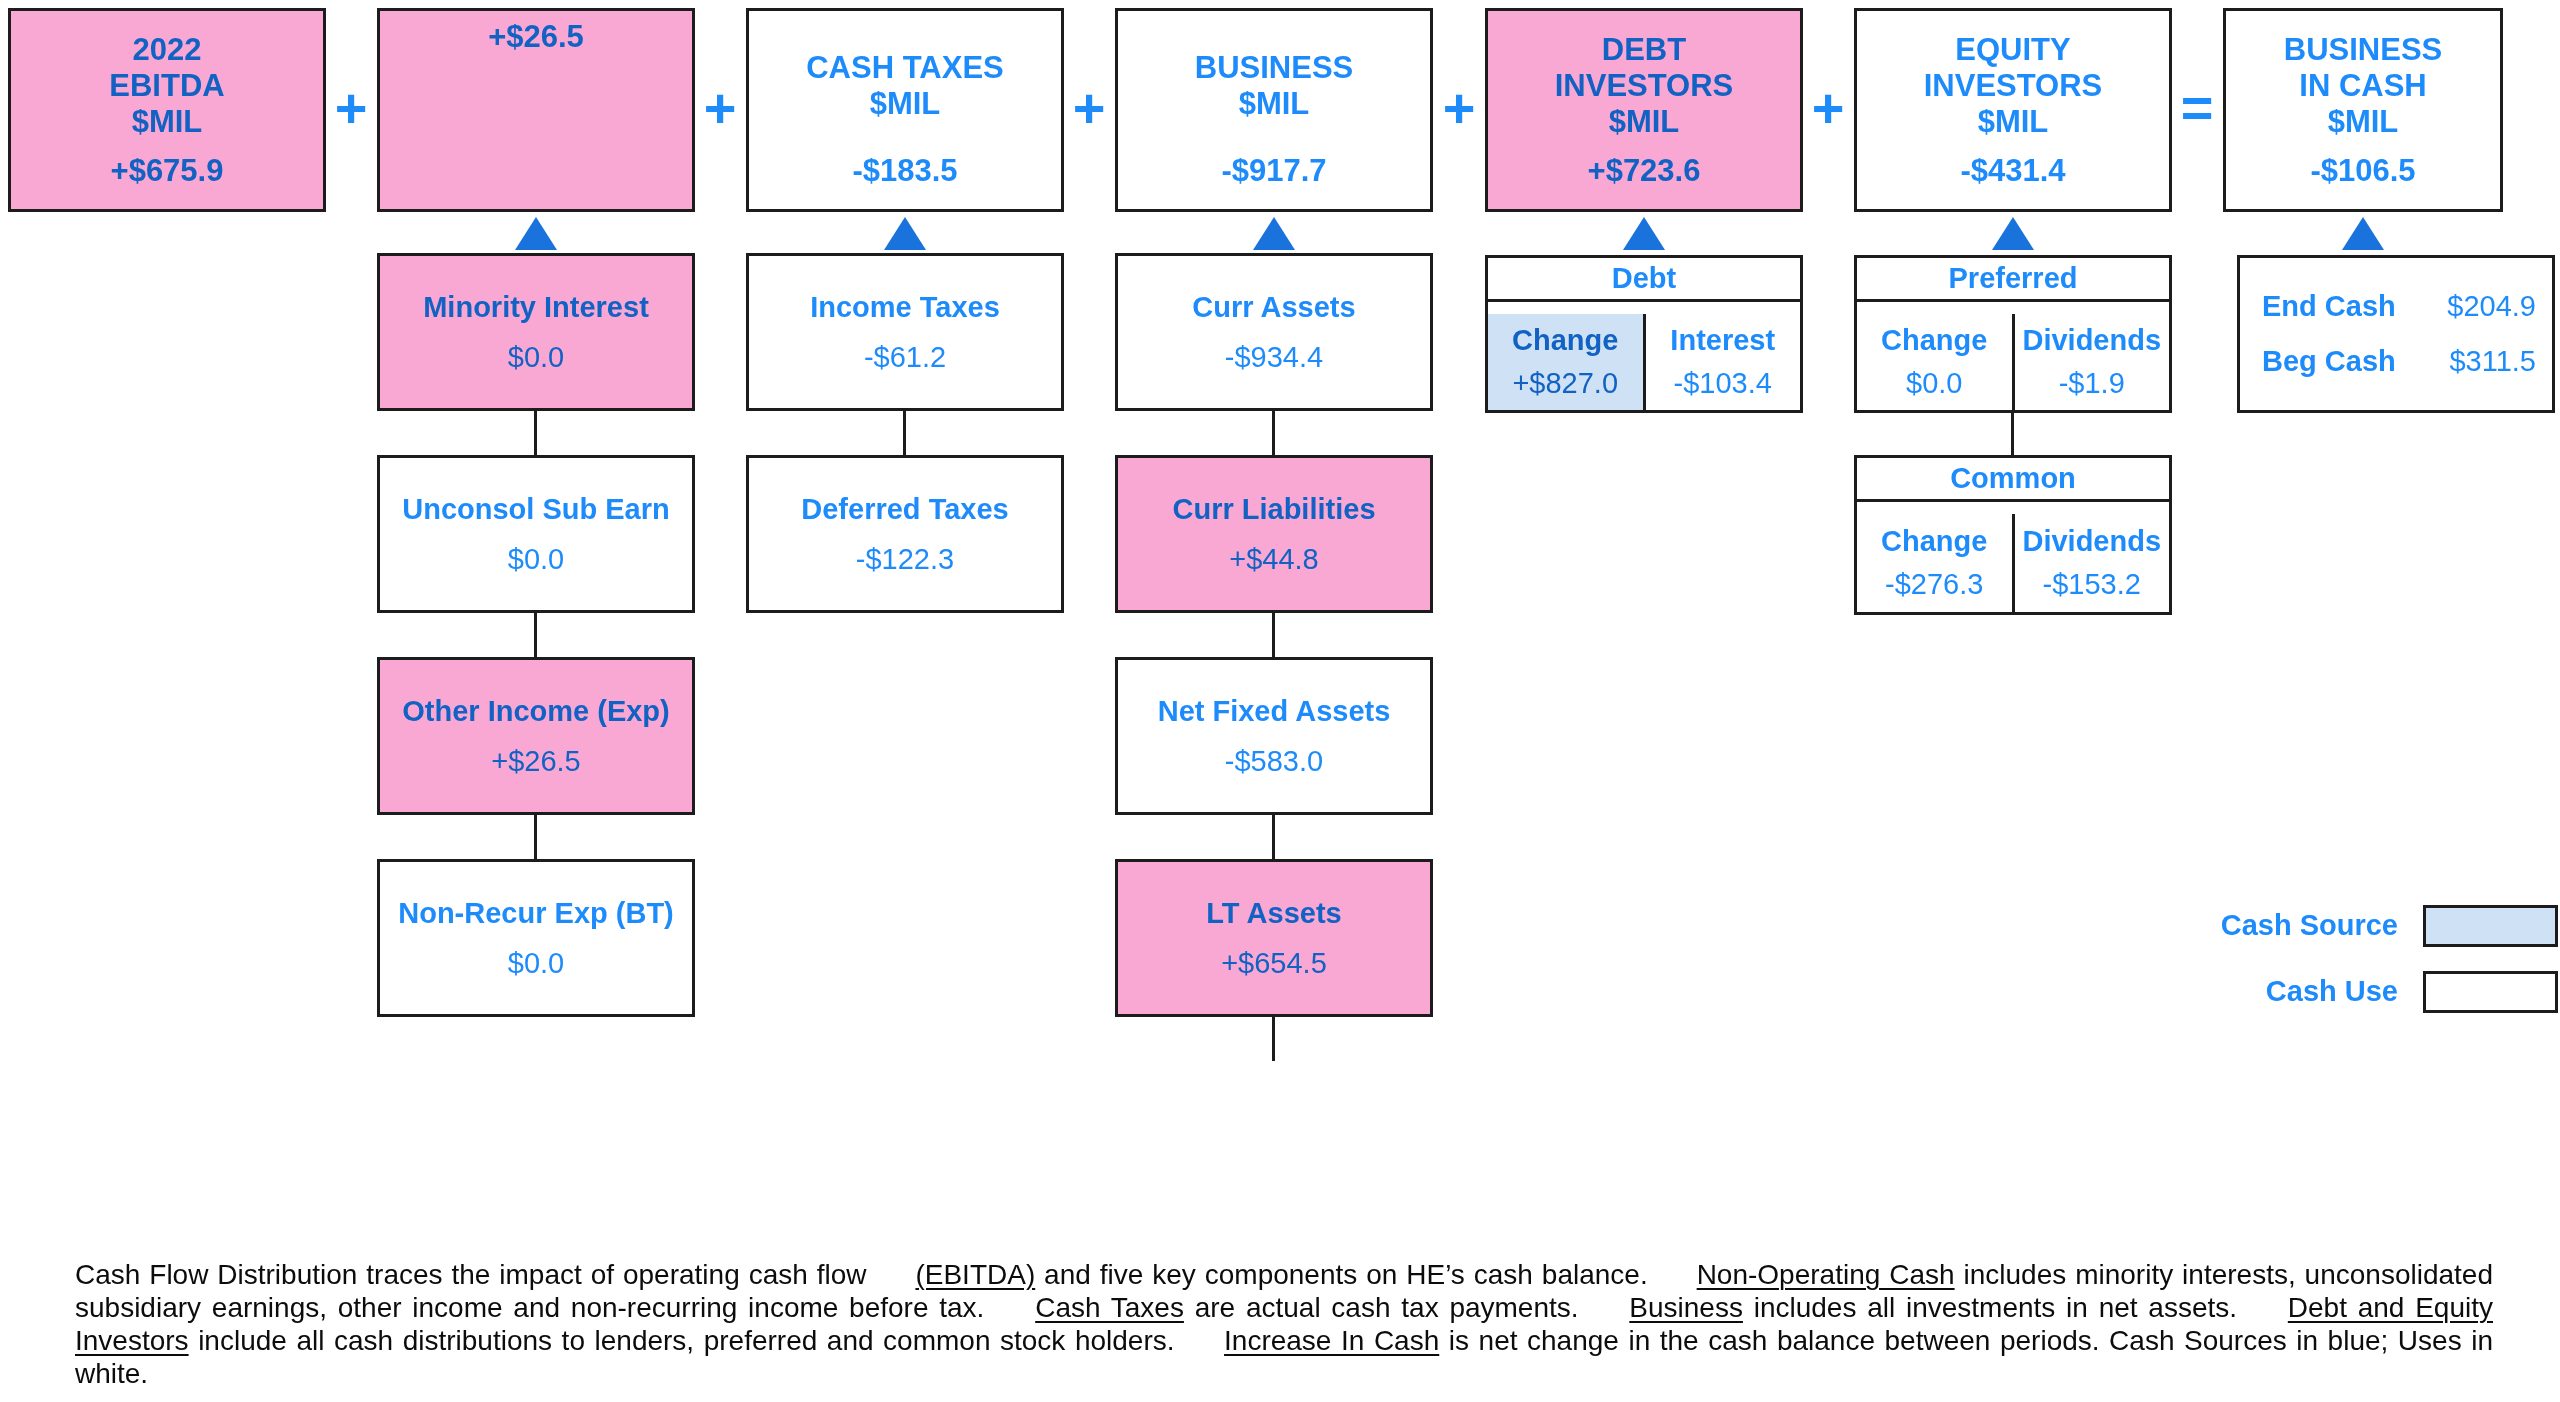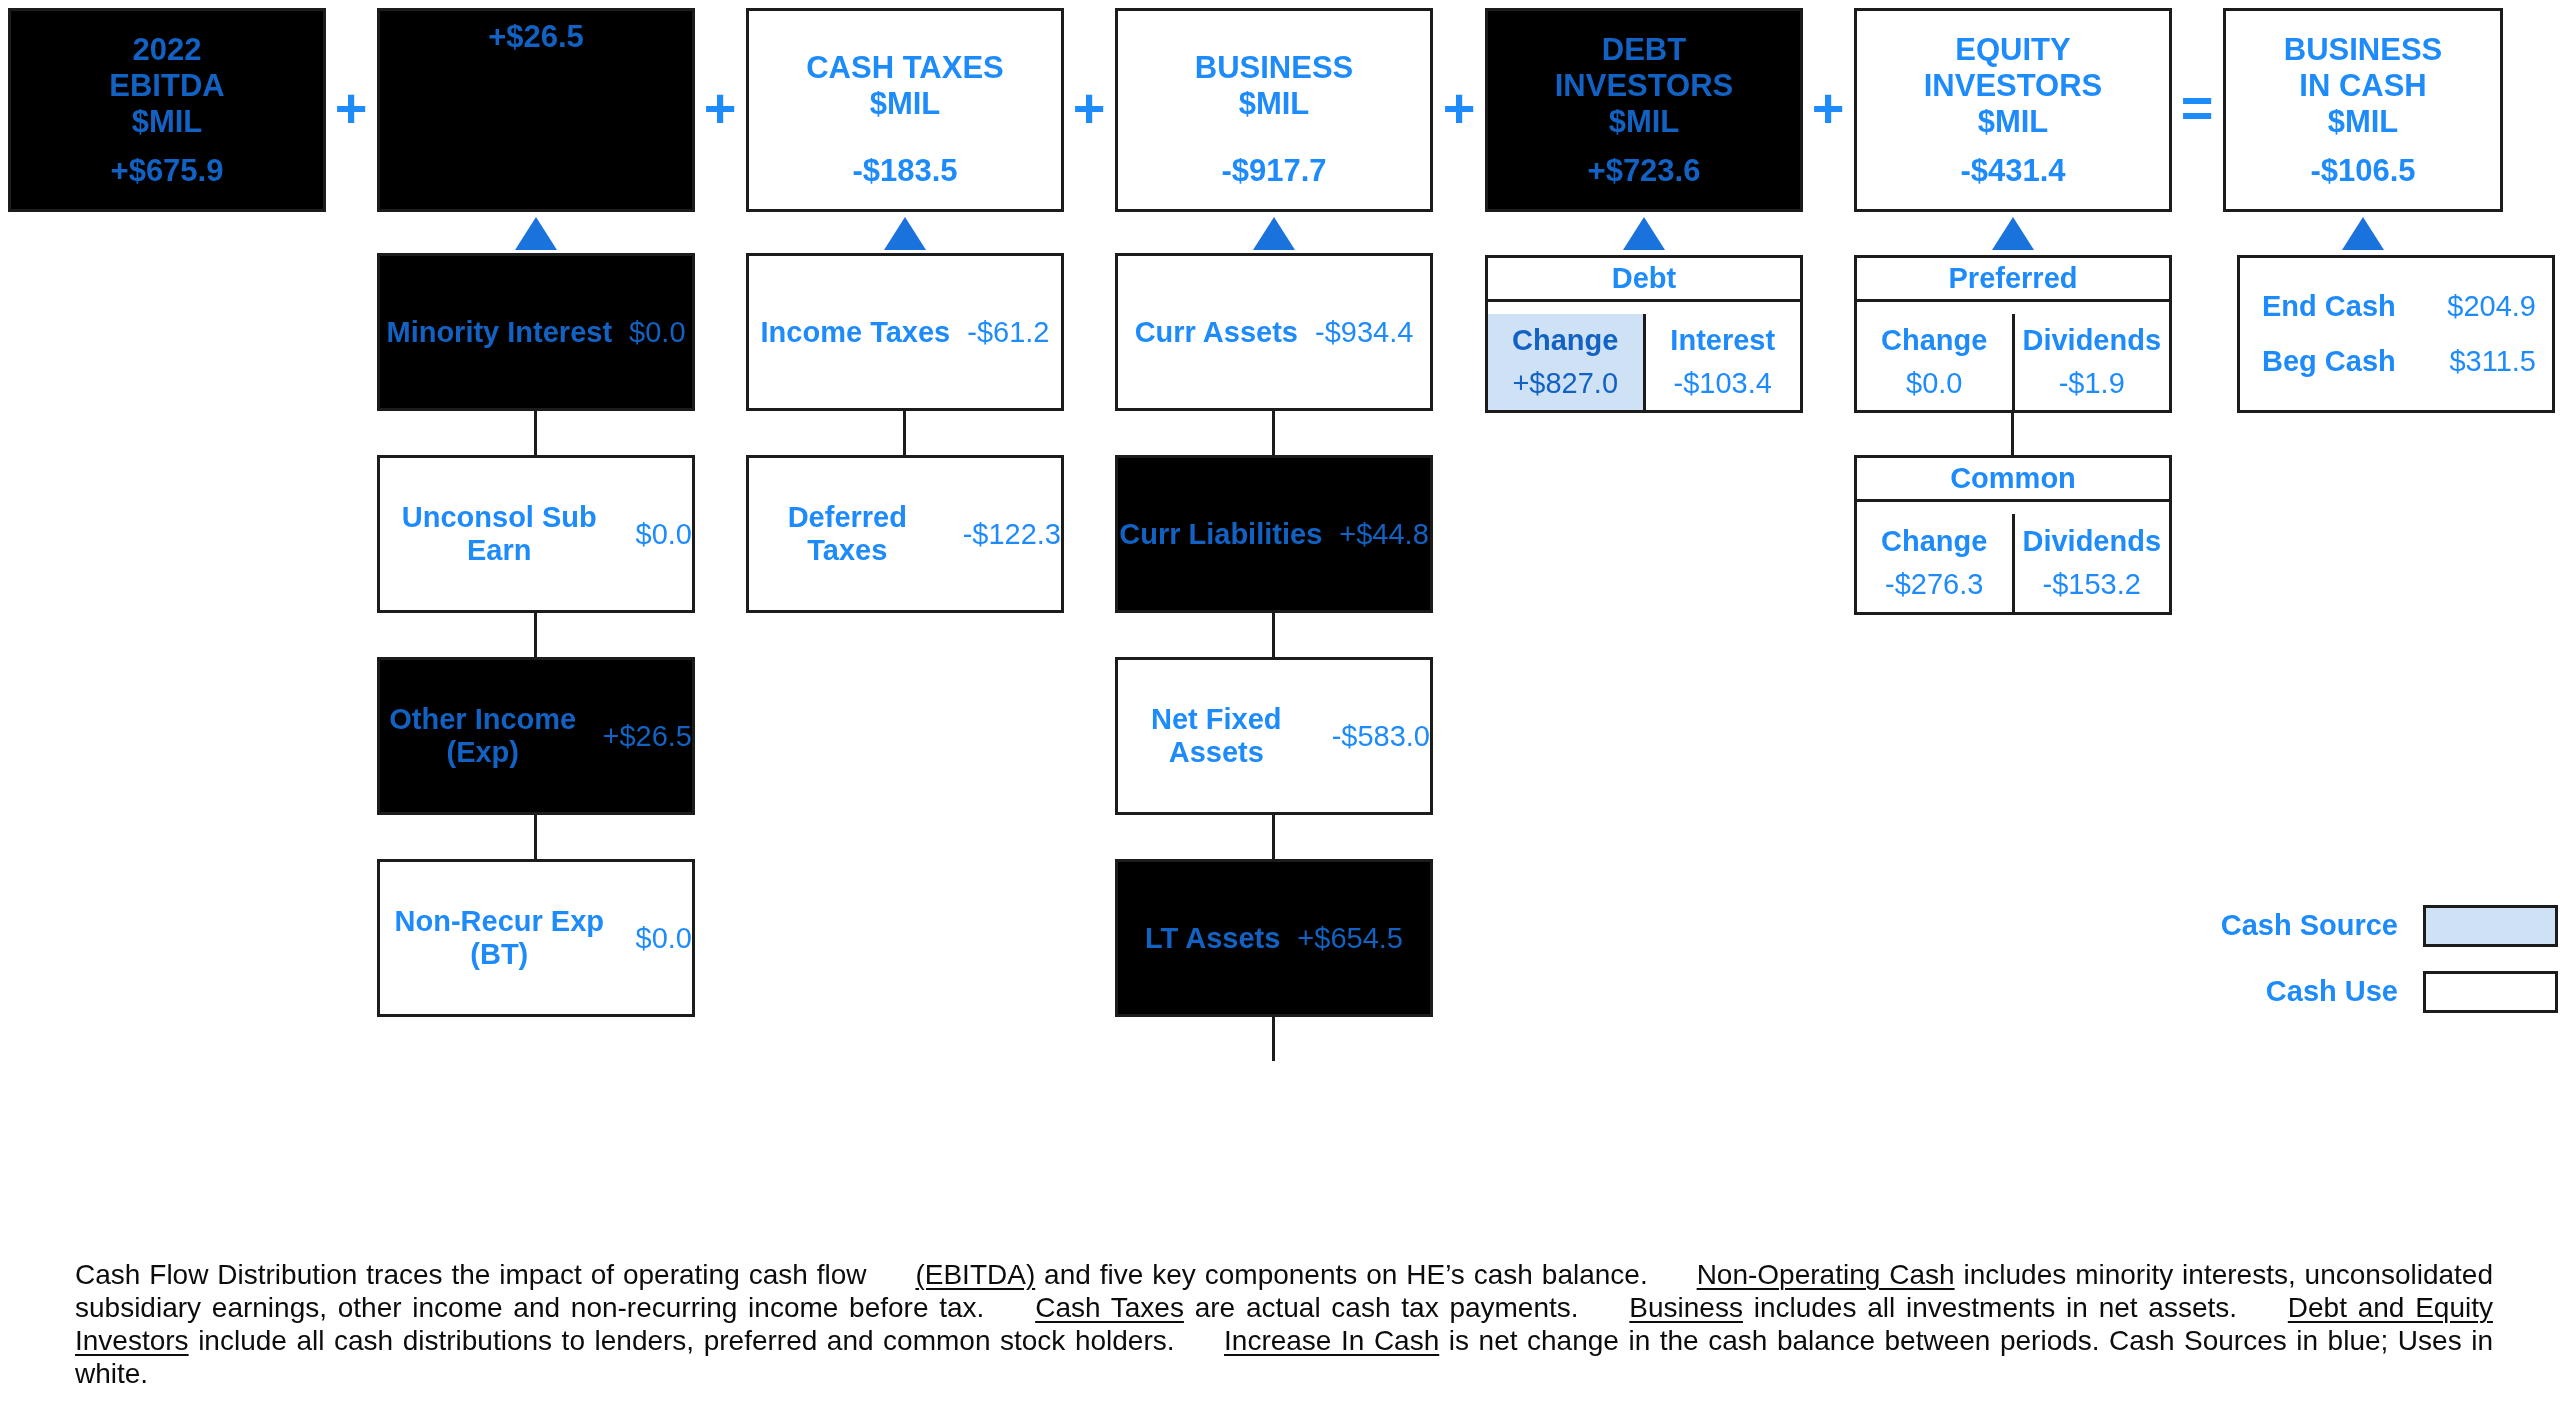--- a/index.html
+++ b/index.html
@@ -5,39 +5,39 @@
   * { box-sizing: border-box; }
   html,body { margin:0; padding:0; background:#ffffff; }
   .canvas { position:relative; width:2560px; height:1402px; background:#ffffff;
             font-family:"Liberation Sans", sans-serif; overflow:hidden; }
 
   
   .source { --tc:#1262c3; }
   .use    { --tc:#1e8bfb; }
 
   .box { position:absolute; border:3px solid #1c1c1c; background:#ffffff; }
-  .box.source { background:#000000; }
+  .box.source { background:#f9a8d4; }
 
   .top-box { width:318px; top:8px; height:204px; display:flex; flex-direction:column;
              align-items:center; padding:8px 4px 20px; }
   .box-title { flex:1; display:flex; align-items:center; justify-content:center;
                text-align:center; white-space:pre-line; font-weight:700; font-size:31px;
                line-height:1.17; color:var(--tc); }
   .box-value { font-weight:700; font-size:31px; color:var(--tc); }
 
   .op { position:absolute; top:80px; transform:translateX(-50%); color:#1e8bfb;
         font-weight:700; font-size:56px; line-height:1; }
 
   .tri { position:absolute; top:217px; width:0; height:0;
          border-left:21px solid transparent; border-right:21px solid transparent;
          border-bottom:33px solid #1a72dd; transform:translateX(-50%); }
 
   .conn { position:absolute; width:3px; background:#1c1c1c; }
 
-  .sub-box { width:318px; height:158px; display:flex; flex-direction:row;
+  .sub-box { width:318px; height:158px; display:flex; flex-direction:column;
              align-items:center; justify-content:center; gap:17px; }
   .sub-label { font-weight:700; font-size:29px; text-align:center; color:var(--tc); }
   .sub-value { font-size:29px; color:var(--tc); }
 
   .tbl { position:absolute; width:318px; height:158px; border:3px solid #1c1c1c; background:#fff;
          display:flex; flex-direction:column; }
   .tbl-header { height:44px; flex:0 0 44px; border-bottom:3px solid #1c1c1c; display:flex;
                 align-items:center; justify-content:center; font-weight:700; font-size:29px;
                 color:#1e8bfb; background:#fff; }
   .tbl-body { display:flex; flex:1;margin-top:12px; }

